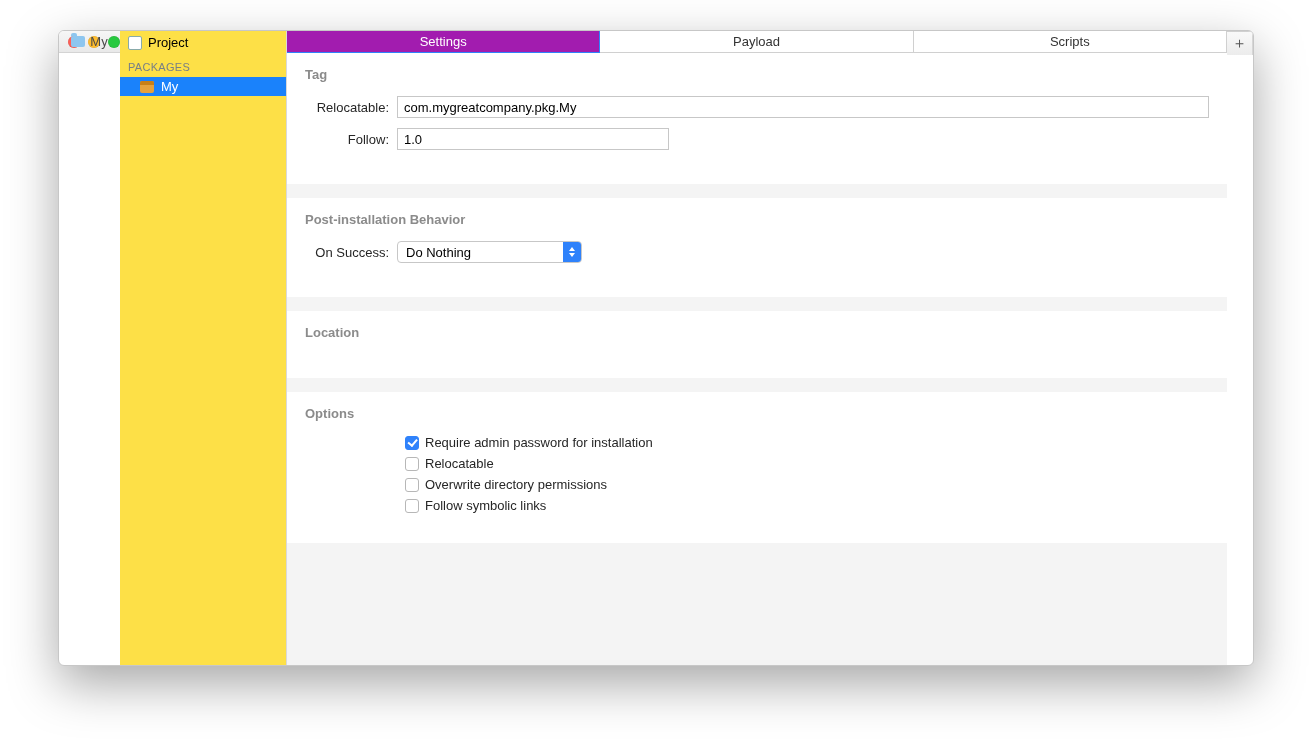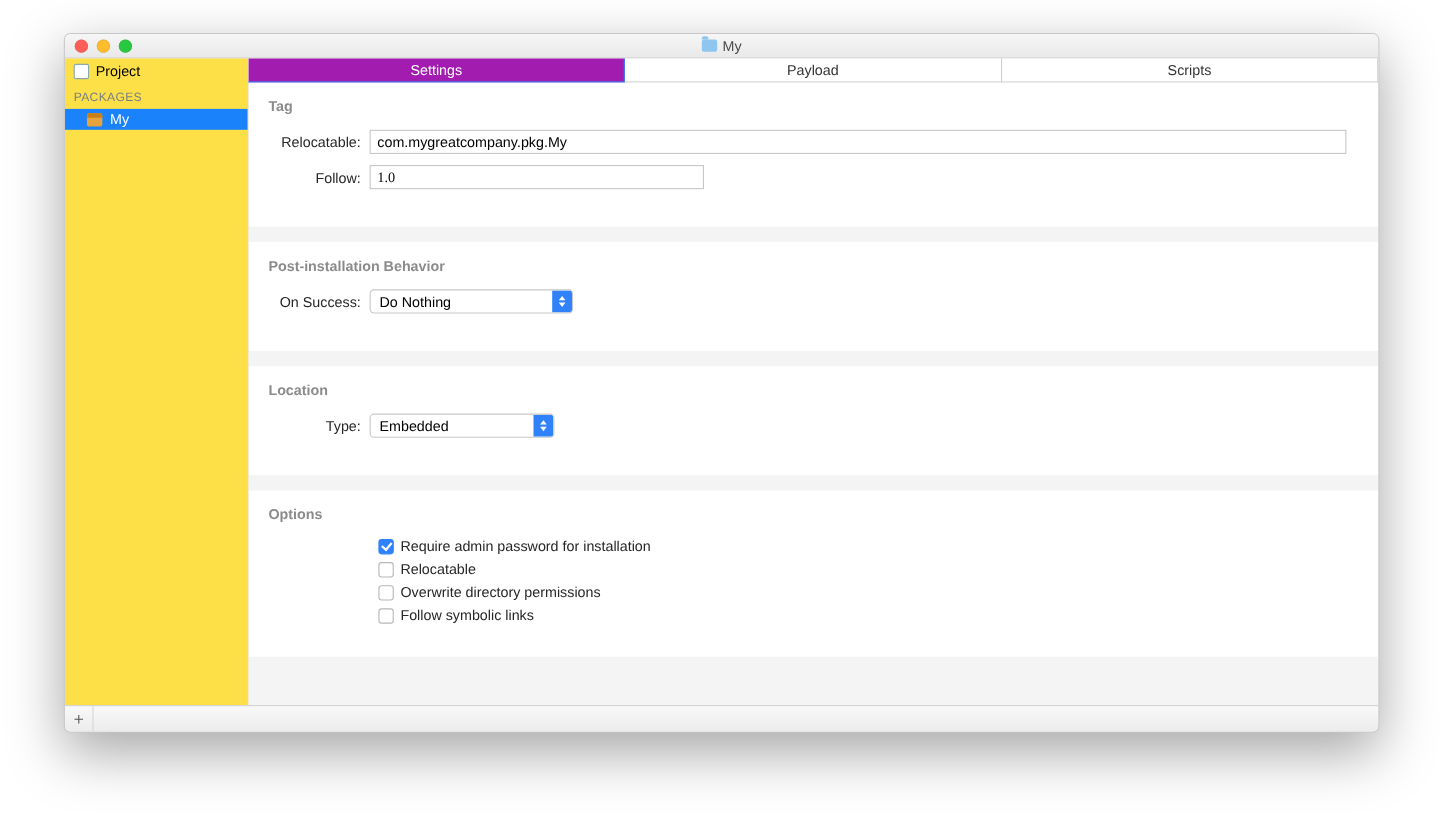--- a/index.html
+++ b/index.html
@@ -15,21 +15,21 @@
     position: absolute;
     left: 58px;
     top: 30px;
     width: 1196px;
     height: 636px;
     border: 1px solid #c7c7c7;
     border-radius: 6px;
     background: #fff;
     box-shadow: 0 18px 50px rgba(0,0,0,0.35);
     display: flex;
-    flex-direction: column;
+    flex-direction: row;
     overflow: hidden;
   }
   .titlebar {
     height: 22px;
     background: linear-gradient(#f6f6f6, #e9e9e9);
     border-bottom: 1px solid #d4d4d4;
     display: flex;
     align-items: center;
     position: relative;
   }
@@ -142,21 +142,21 @@
   .row .lbl {
     width:92px; text-align:right; padding-right:8px;
     color:#262626; font-size:13px;
   }
   .txt {
     border:1px solid #c7c7c7; border-radius:0;
     font-size:13px; padding:3px 6px; background:#fff;
     height:22px;
   }
   .txt.wide { flex:1; max-width:888px; }
-  .txt.narrow { width:304px;font-family:Liberation Serif, serif; }
+  .txt.narrow { width:272px; }
   .select {
     display:flex; align-items:center;
     border:1px solid #c7c7c7; border-radius:4px;
     height:22px; background:#fff;
     overflow:hidden;
   }
   .select .sel-val {
     padding: 0 8px 0 8px; font-size:13px;
   }
   .select.small { width:185px; }
@@ -249,30 +249,20 @@
               <span class="arrows">
                 <span class="up"></span>
                   <span class="down"></span>
               </span>
             </div>
           </div>
         </div>
 
         <div class="section">
           <h3>Location</h3>
-          <div class="row">
-            <div class="lbl">Type:</div>
-            <div class="select smaller">
-              <span class="sel-val">Embedded</span>
-              <span class="arrows">
-                <span class="up"></span>
-                  <span class="down"></span>
-              </span>
-            </div>
-          </div>
         </div>
 
         <div class="section last">
           <h3>Options</h3>
           <div class="check-row">
             <span class="cb checked"></span>
             <span>Require admin password for installation</span>
           </div>
           <div class="check-row">
             <span class="cb"></span>

